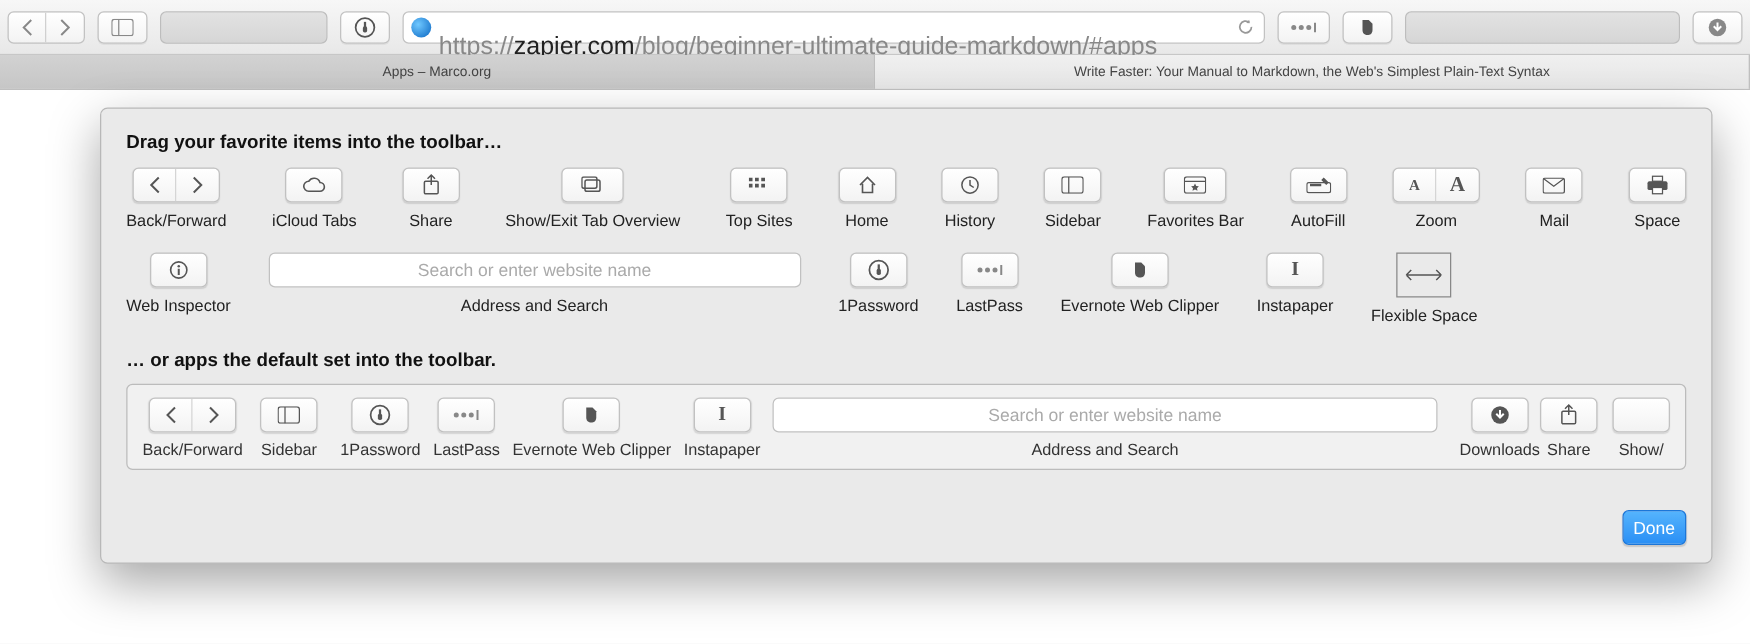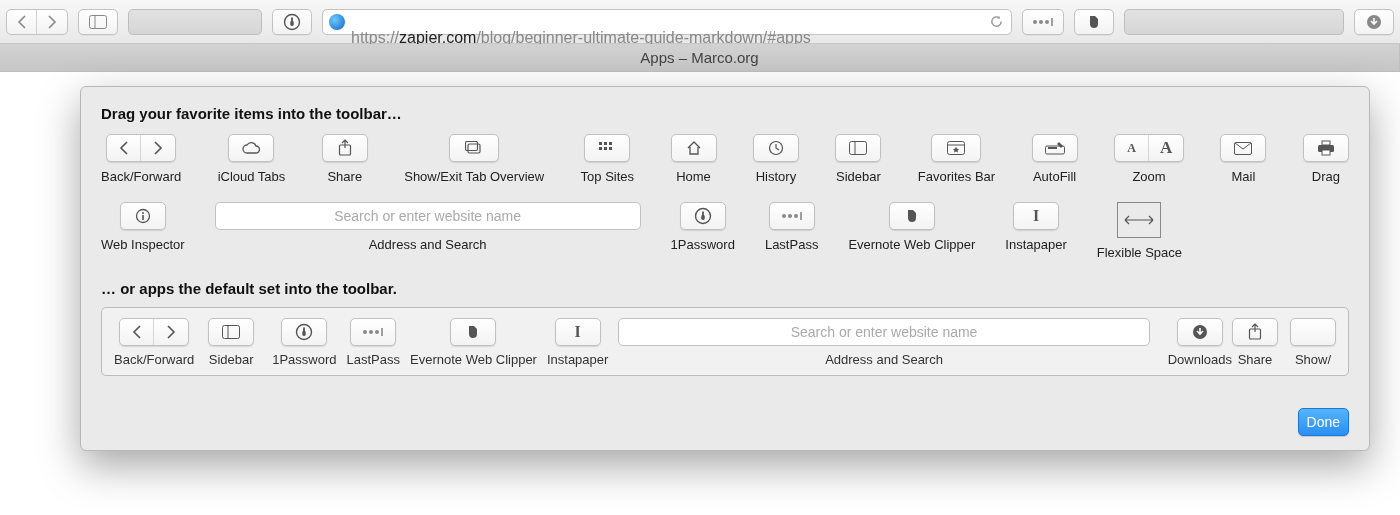--- a/index.html
+++ b/index.html
@@ -70,21 +70,21 @@
       gap: 6px;
       min-width: 200px;
     }
     .url-bar .globe {
       width: 16px;
       height: 16px;
       border-radius: 50%;
       background: radial-gradient(circle at 35% 35%, #6fc8ff, #0a66c2);
     }
     .url-text {
-      font-size: 16px;
+      font-size: 20px;
       color: #222;
       white-space: nowrap;
       overflow: hidden;
       margin-top: 32px;
     }
     .url-text .muted { color: #888; }
     .reload {
       margin-left: auto;
       color: #999;
       width: 18px;
@@ -93,21 +93,21 @@
       display: flex;
       height: 28px;
       background: #dcdcdc;
       border-bottom: 1px solid #bfbfbf;
     }
     .tab {
       flex: 1;
       display: flex;
       align-items: center;
       justify-content: center;
-      font-size: 15px;
+      font-size: 11px;
       color: #444;
       border-right: 1px solid #bfbfbf;
     }
     .tab.inactive {
       background: linear-gradient(#d2d2d2, #c6c6c6);
     }
     .tab.active {
       background: linear-gradient(#f0f0f0, #e5e5e5);
     }
     .panel {
@@ -301,20 +301,23 @@
     <svg class="ico-light" width="16" height="16" viewBox="0 0 16 16">
         <circle cx="8" cy="8" r="7" fill="currentColor"></circle>
         <path d="M8 4 v5 M5 7 l3 3 l3 -3" fill="none" stroke="#fff" stroke-width="1.6"></path>
       </svg>
   </div>
 </div>
 
 <div class="tab-strip">
   <div class="tab inactive">
     <span>Apps – Marco.org</span>
+  </div>
+  <div class="tab active">
+    <span>Write Faster: Your Manual to Markdown, the Web's Simplest Plain-Text Syntax</span>
   </div>
 </div>
 
 <div class="panel">
   <h3>Drag your favorite items into the toolbar…</h3>
 
   <div class="items-row" style="justify-content:space-between">
     <div class="item">
       <div class="cust-seg">
         <div class="csp">
@@ -434,21 +437,21 @@
       <span class="item-label">Mail</span>
     </div>
     <div class="item">
       <div class="cust-btn w1">
           <svg class="ico" width="18" height="16" viewBox="0 0 18 16">
             <rect x="1" y="5" width="16" height="7" rx="1.5" fill="currentColor"></rect>
             <rect x="5" y="1" width="8" height="4" fill="none" stroke="currentColor"></rect>
             <rect x="5" y="10" width="8" height="5" fill="#fff" stroke="currentColor"></rect>
           </svg>
         </div>
-      <span class="item-label">Drag</span>
+      <span class="item-label">Space</span>
     </div>
   </div>
 
   <div class="items-row" style="gap:30px">
     <div class="item">
       <div class="cust-btn w1">
           <svg class="ico" width="16" height="16" viewBox="0 0 16 16">
             <circle cx="8" cy="8" r="6.5" fill="none" stroke="currentColor" stroke-width="1.3"></circle>
             <circle cx="8" cy="5" r="1" fill="currentColor"></circle>
             <rect x="7.2" y="7" width="1.6" height="5" fill="currentColor"></rect>

